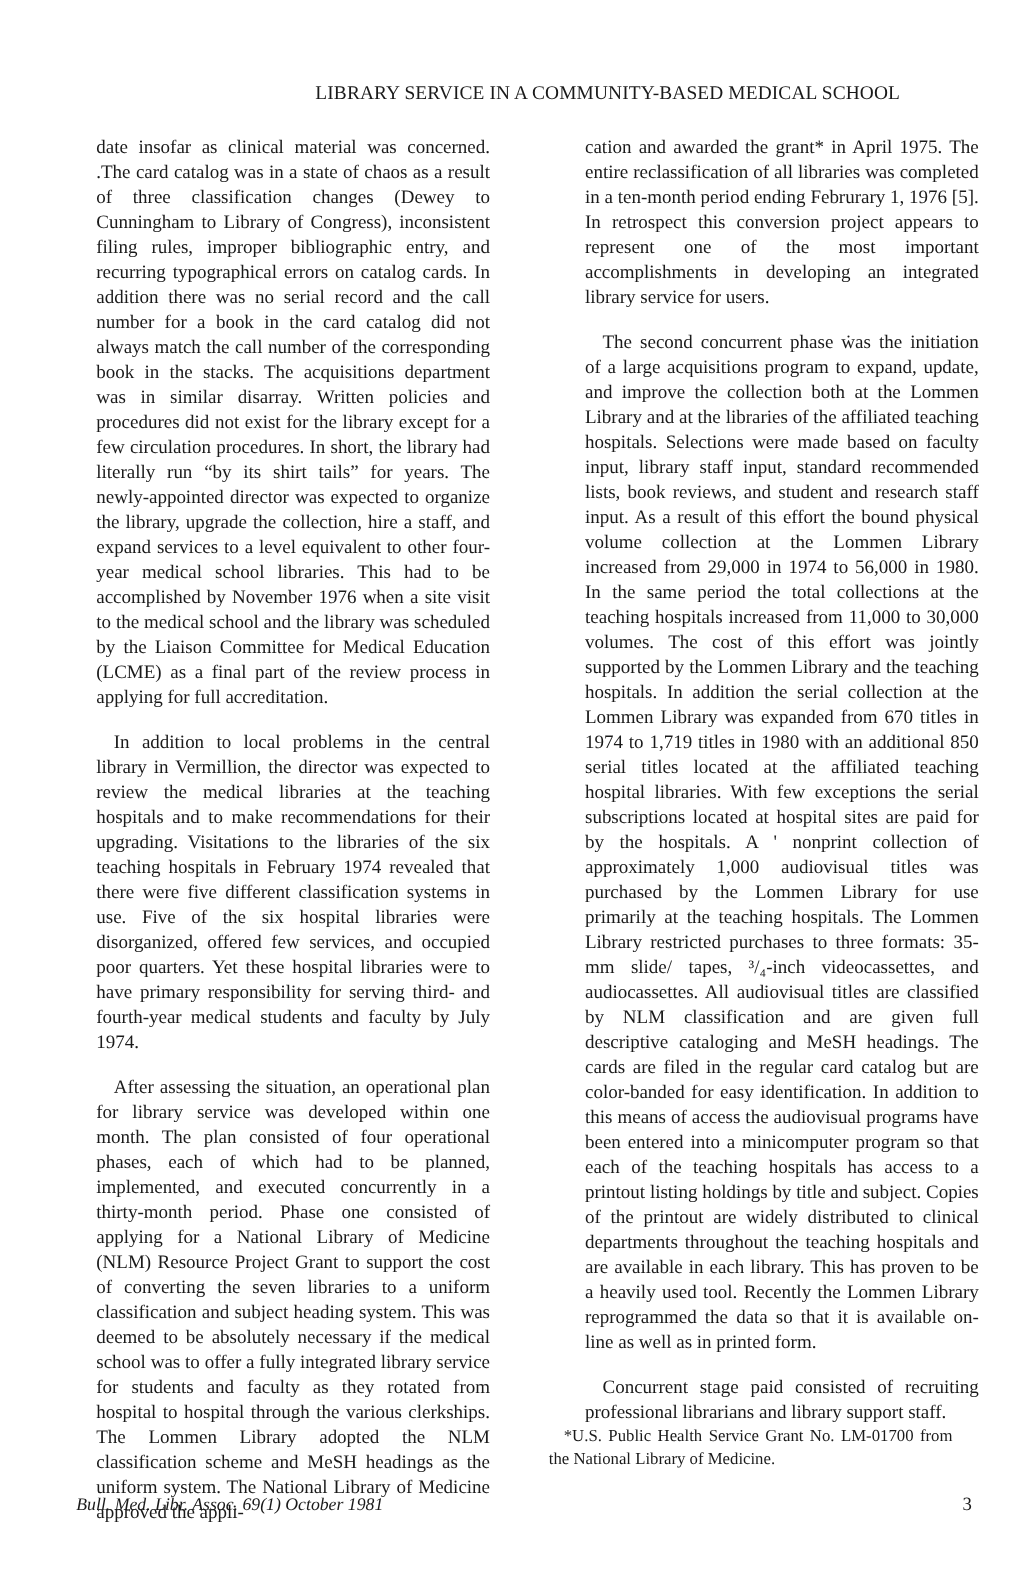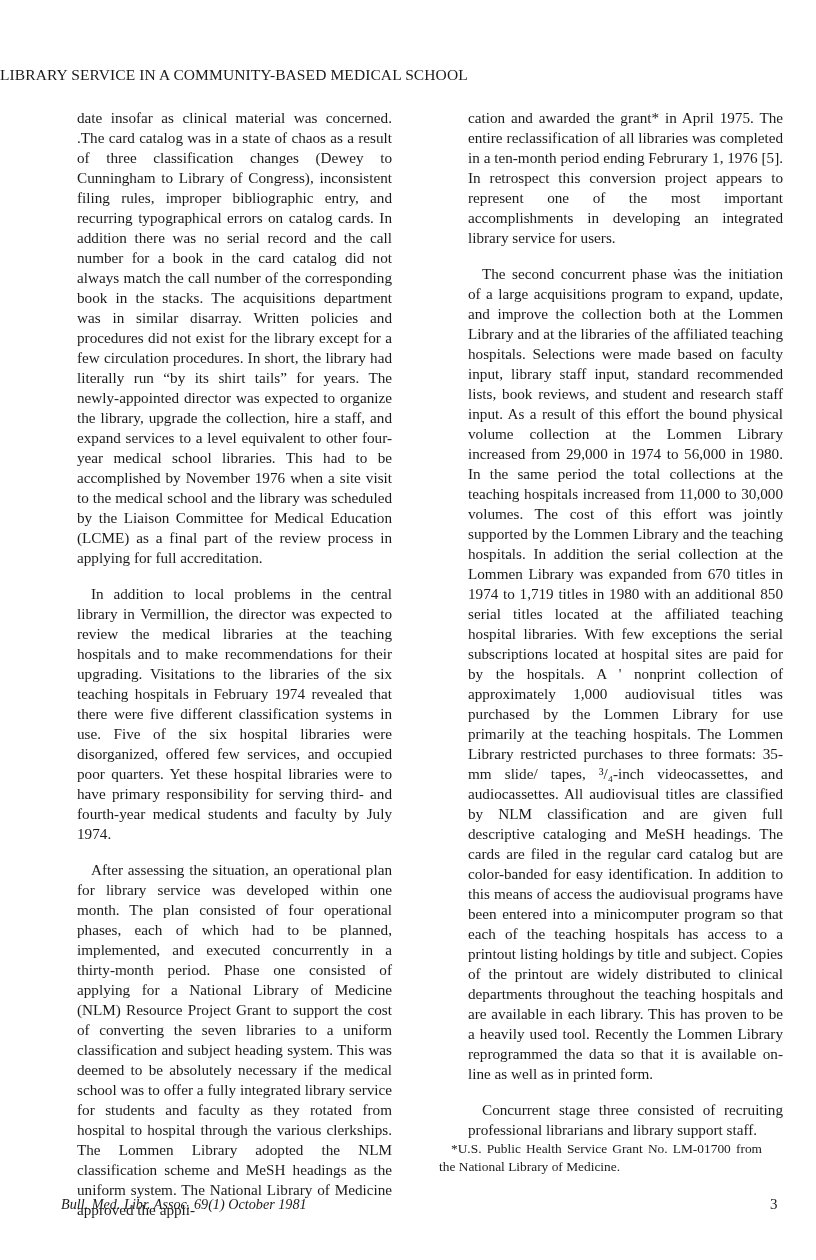--- a/index.html
+++ b/index.html
@@ -1,18 +1,18 @@
 <!DOCTYPE html>
 <html><head>
 <meta charset="utf-8">
 <style>
   html, body { margin:0; padding:0; background:#ffffff; }
   body { width:816px; height:1260px; position:relative; overflow:hidden;
          font-family:"Liberation Serif","DejaVu Serif",serif; color:#1a1a1a; }
-  .running-head { position:absolute; top:66px; left:0; width:720px; text-align:left;
+  .running-head { position:absolute; top:66px; left:0; width:720px; text-align:right;
          font-size:15.5px; letter-spacing:0.1px; }
   .col { position:absolute; top:92px; width:347px; font-size:15.2px; line-height:20px;
          text-align:justify; }
   .col.left { left:61px; }
   .col.right { left:452px;font-family:Liberation Serif, serif; }
   .col p { margin:16px; text-indent:14px; }
   .col p.noindent { text-indent:0; }
   .footnote { position:absolute; left:427px; top:1128px; width:347px; font-size:13.4px;
          line-height:18px; text-align:justify; }
   .footnote p { margin:12px; text-indent:12px; }
@@ -26,21 +26,21 @@
 
 <div class="col left">
   <p class="noindent">date insofar as clinical material was concerned. .The card catalog was in a state of chaos as a result of three classification changes (Dewey to Cunningham to Library of Congress), inconsistent filing rules, improper bibliographic entry, and recurring typographical errors on catalog cards. In addition there was no serial record and the call number for a book in the card catalog did not always match the call number of the corresponding book in the stacks. The acquisitions department was in similar disarray. Written policies and procedures did not exist for the library except for a few circulation procedures. In short, the library had literally run “by its shirt tails” for years. The newly-appointed director was expected to organize the library, upgrade the collection, hire a staff, and expand services to a level equivalent to other four-year medical school libraries. This had to be accomplished by November 1976 when a site visit to the medical school and the library was scheduled by the Liaison Committee for Medical Education (LCME) as a final part of the review process in applying for full accreditation.</p>
   <p>In addition to local problems in the central library in Vermillion, the director was expected to review the medical libraries at the teaching hospitals and to make recommendations for their upgrading. Visitations to the libraries of the six teaching hospitals in February 1974 revealed that there were five different classification systems in use. Five of the six hospital libraries were disorganized, offered few services, and occupied poor quarters. Yet these hospital libraries were to have primary responsibility for serving third- and fourth-year medical students and faculty by July 1974.</p>
   <p>After assessing the situation, an operational plan for library service was developed within one month. The plan consisted of four operational phases, each of which had to be planned, implemented, and executed concurrently in a thirty-month period. Phase one consisted of applying for a National Library of Medicine (NLM) Resource Project Grant to support the cost of converting the seven libraries to a uniform classification and subject heading system. This was deemed to be absolutely necessary if the medical school was to offer a fully integrated library service for students and faculty as they rotated from hospital to hospital through the various clerkships. The Lommen Library adopted the NLM classification scheme and MeSH headings as the uniform system. The National Library of Medicine approved the appli-</p>
 </div>
 
 <div class="col right">
   <p class="noindent">cation and awarded the grant* in April 1975. The entire reclassification of all libraries was completed in a ten-month period ending Februrary 1, 1976 [5]. In retrospect this conversion project appears to represent one of the most important accomplishments in developing an integrated library service for users.</p>
   <p>The second concurrent phase ẇas the initiation of a large acquisitions program to expand, update, and improve the collection both at the Lommen Library and at the libraries of the affiliated teaching hospitals. Selections were made based on faculty input, library staff input, standard recommended lists, book reviews, and student and research staff input. As a result of this effort the bound physical volume collection at the Lommen Library increased from 29,000 in 1974 to 56,000 in 1980. In the same period the total collections at the teaching hospitals increased from 11,000 to 30,000 volumes. The cost of this effort was jointly supported by the Lommen Library and the teaching hospitals. In addition the serial collection at the Lommen Library was expanded from 670 titles in 1974 to 1,719 titles in 1980 with an additional 850 serial titles located at the affiliated teaching hospital libraries. With few exceptions the serial subscriptions located at hospital sites are paid for by the hospitals. A ' nonprint collection of approximately 1,000 audiovisual titles was purchased by the Lommen Library for use primarily at the teaching hospitals. The Lommen Library restricted purchases to three formats: 35-mm slide/ tapes, ³/₄-inch videocassettes, and audiocassettes. All audiovisual titles are classified by NLM classification and are given full descriptive cataloging and MeSH headings. The cards are filed in the regular card catalog but are color-banded for easy identification. In addition to this means of access the audiovisual programs have been entered into a minicomputer program so that each of the teaching hospitals has access to a printout listing holdings by title and subject. Copies of the printout are widely distributed to clinical departments throughout the teaching hospitals and are available in each library. This has proven to be a heavily used tool. Recently the Lommen Library reprogrammed the data so that it is available on-line as well as in printed form.</p>
-  <p>Concurrent stage three consisted of recruiting professional librarians and library support staff.</p>
+  <p>Concurrent stage paid consisted of recruiting professional librarians and library support staff.</p>
 </div>
 
 <div class="footnote">
   <p>*U.S. Public Health Service Grant No. LM-01700 from the National Library of Medicine.</p>
 </div>
 
 <div class="footer-left">Bull. Med. Libr. Assoc. 69(1) October 1981</div>
 <div class="footer-right">3</div>
 
 </body></html>

